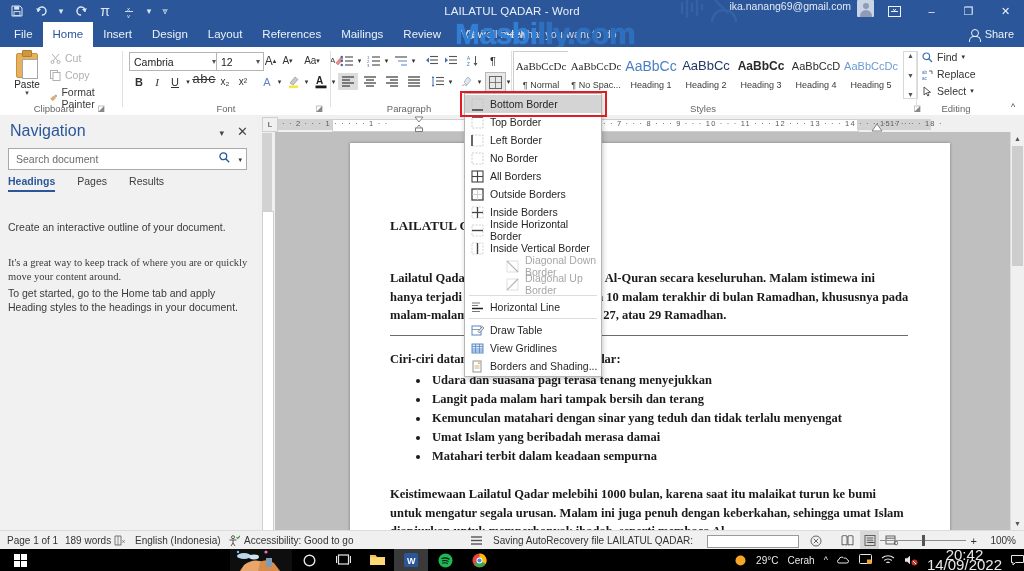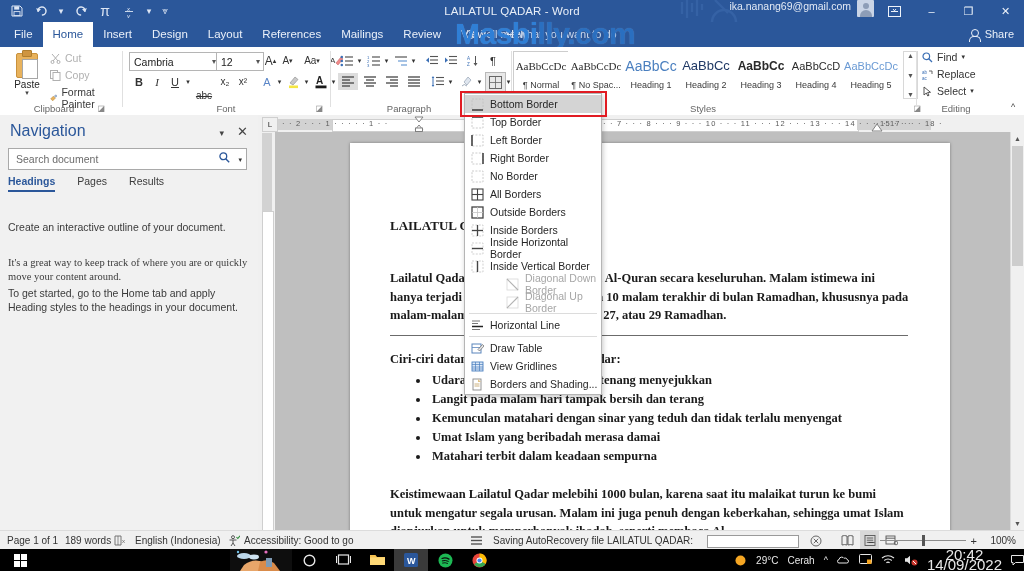--- a/index.html
+++ b/index.html
@@ -306,21 +306,21 @@
         <svg width="13" height="13" viewBox="0 0 13 13">
             <text x="0" y="9" font-size="8" fill="#333">A</text>
             <path d="M6 9 L11 3 L13 5 L8 11 Z" fill="#f08a8a" stroke="#c96a6a" stroke-width=".6"></path>
           </svg>
       </div>
 
       <div class="btn" style="left:4px;top:26px;width:18px;height:17px;font-weight:bold;font-size:11px;">B</div>
       <div class="btn" style="left:22px;top:26px;width:18px;height:17px;font-style:italic;font-size:11px;font-family:'Liberation Serif',serif;">I</div>
       <div class="btn" style="left:40px;top:26px;width:18px;height:17px;text-decoration:underline;font-size:11px;">U</div>
       <div class="btn" style="left:57px;top:26px;width:10px;height:17px;font-size:7px;">▾</div>
-      <div class="btn" style="left:67px;top:40px;width:22px;height:17px;text-decoration:line-through;font-size:10px;">abc</div>
+      <div class="btn" style="left:67px;top:24px;width:22px;height:17px;text-decoration:line-through;font-size:13px;font-family:Liberation Mono, monospace;">abc</div>
       <div class="btn" style="left:90px;top:26px;width:18px;height:17px;font-size:10px;">x₂</div>
       <div class="btn" style="left:108px;top:26px;width:18px;height:17px;font-size:10px;">x²</div>
       <div class="btn" style="left:132px;top:26px;width:18px;height:17px;font-size:11px;color:#5a86c8;">A</div>
       <div class="btn" style="left:149px;top:26px;width:9px;height:17px;font-size:7px;">▾</div>
       <div class="btn" style="left:159px;top:26px;width:18px;height:17px;">
         <svg width="14" height="15" viewBox="0 0 14 15">
             <path d="M3 9 L8 3 L11 5.5 L6 11 Z" fill="#c9c9c9" stroke="#888" stroke-width=".6"></path>
             <rect x="2" y="11.5" width="9" height="2.6" fill="#f5e642"></rect>
           </svg>
       </div>
@@ -611,27 +611,20 @@
     <div class="bitem">
       <span class="bicon"><svg width="13" height="13" viewBox="0 0 13 13">
             <rect x="1" y="1" width="11" height="11" fill="none" stroke="#bfbfbf" stroke-width=".8" stroke-dasharray="2 1.4"></rect>
             <line x1="1" y1="1" x2="1" y2="12" stroke="#444" stroke-width="1.6"></line>
           </svg></span>
       <span>Left Border</span>
     </div>
     <div class="bitem">
       <span class="bicon"><svg width="13" height="13" viewBox="0 0 13 13">
             <rect x="1" y="1" width="11" height="11" fill="none" stroke="#bfbfbf" stroke-width=".8" stroke-dasharray="2 1.4"></rect>
-            <line x1="12" y1="1" x2="12" y2="12" stroke="#444" stroke-width="1.6"></line>
-          </svg></span>
-      <span>Right Border</span>
-    </div>
-    <div class="bitem">
-      <span class="bicon"><svg width="13" height="13" viewBox="0 0 13 13">
-            <rect x="1" y="1" width="11" height="11" fill="none" stroke="#bfbfbf" stroke-width=".8" stroke-dasharray="2 1.4"></rect>
           </svg></span>
       <span>No Border</span>
     </div>
     <div class="bitem">
       <span class="bicon"><svg width="13" height="13" viewBox="0 0 13 13">
             <rect x="1" y="1" width="11" height="11" fill="none" stroke="#444" stroke-width="1.1"></rect>
             <line x1="6.5" y1="1" x2="6.5" y2="12" stroke="#444" stroke-width="1.1"></line>
             <line x1="1" y1="6.5" x2="12" y2="6.5" stroke="#444" stroke-width="1.1"></line>
           </svg></span>
       <span>All Borders</span>

